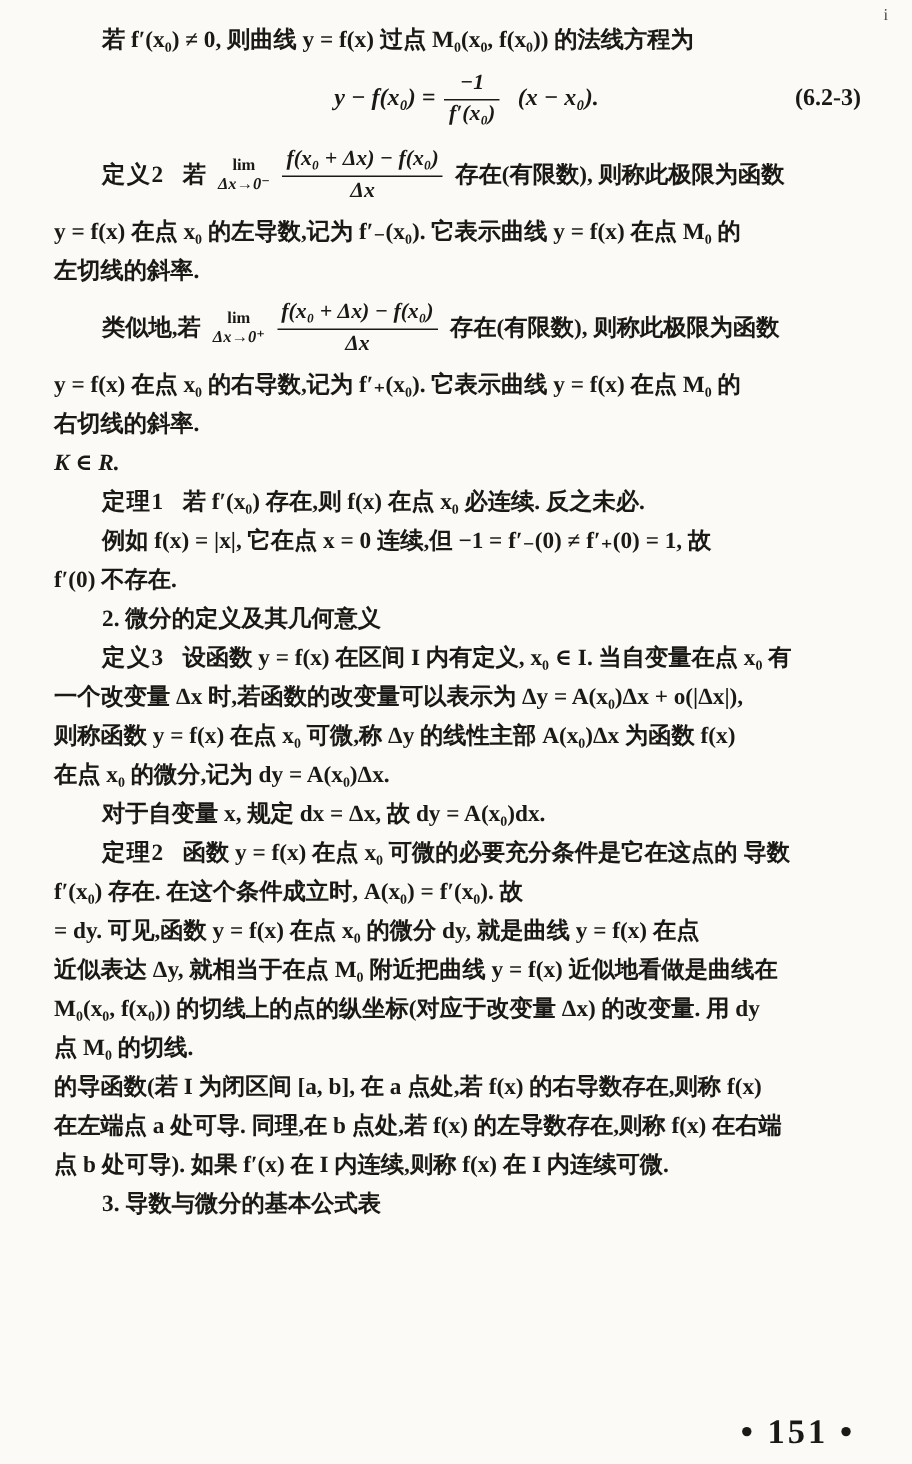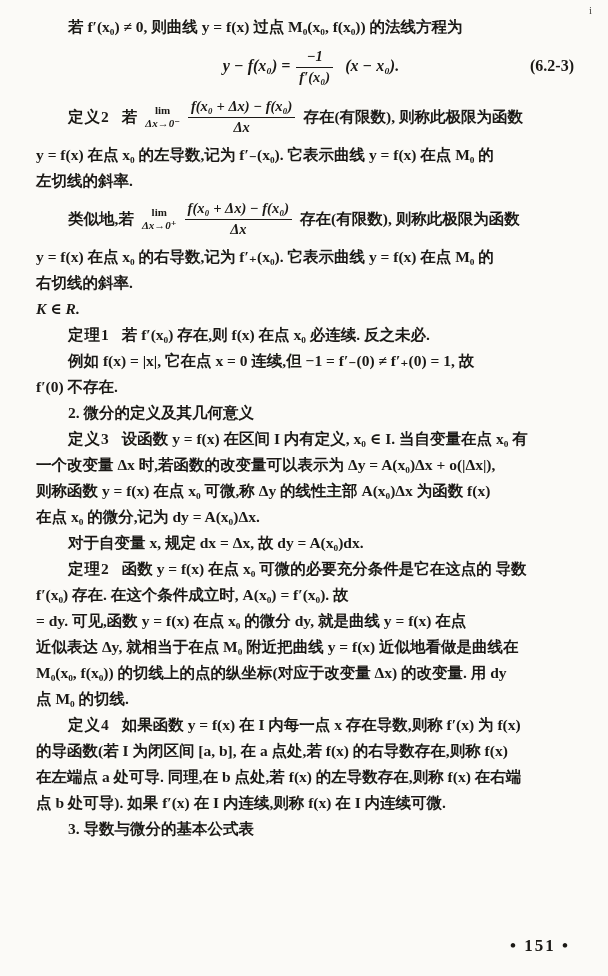--- a/index.html
+++ b/index.html
@@ -80,22 +80,22 @@
     margin: 0 8px 0 2px;
   }
   .frac .num { display: block; padding: 0 3px 1px 3px; }
   .frac .den { display: block; border-top: 1.5px solid #1b1916; padding: 1px 3px 0 3px; }
 
   .math { font-style: italic; }
 
   .pagenum {
     position: absolute;
     right: 38px;
-    bottom: 20px;
-    font-size: 17px;
+    bottom: 8px;
+    font-size: 23px;
     font-weight: 800;
     letter-spacing: 2px;
   }
   .corner-mark {
     position: absolute;
     top: 4px;
     right: 16px;
     font-size: 11px;
     color: #4a4845;
   }
@@ -174,23 +174,20 @@
     <span class="lbl">定理2</span><span>函数 y = f(x) 在点 x₀ 可微的必要充分条件是它在这点的 导数</span>
   </div>
   <div class="line">f′(x₀) 存在. 在这个条件成立时, A(x₀) = f′(x₀). 故</div>
 
 
   <div class="line">= dy. 可见,函数 y = f(x) 在点 x₀ 的微分 dy, 就是曲线 y = f(x) 在点</div>
   <div class="line">近似表达 Δy, 就相当于在点 M₀ 附近把曲线 y = f(x) 近似地看做是曲线在</div>
   <div class="line">M₀(x₀, f(x₀)) 的切线上的点的纵坐标(对应于改变量 Δx) 的改变量. 用 dy</div>
   <div class="line">点 M₀ 的切线.</div>
 
-  <div class="line indent">
-    <span class="lbl">定义4</span><span>如果函数 y = f(x) 在 I 内每一点 x 存在导数,则称 f′(x) 为 f(x)</span>
-  </div>
   <div class="line">的导函数(若 I 为闭区间 [a, b], 在 a 点处,若 f(x) 的右导数存在,则称 f(x)</div>
   <div class="line">在左端点 a 处可导. 同理,在 b 点处,若 f(x) 的左导数存在,则称 f(x) 在右端</div>
   <div class="line">点 b 处可导). 如果 f′(x) 在 I 内连续,则称 f(x) 在 I 内连续可微.</div>
 
   <div class="line indent heading">3. 导数与微分的基本公式表</div>
 
   <div class="pagenum">• 151 •</div>
 
 </div>
 

